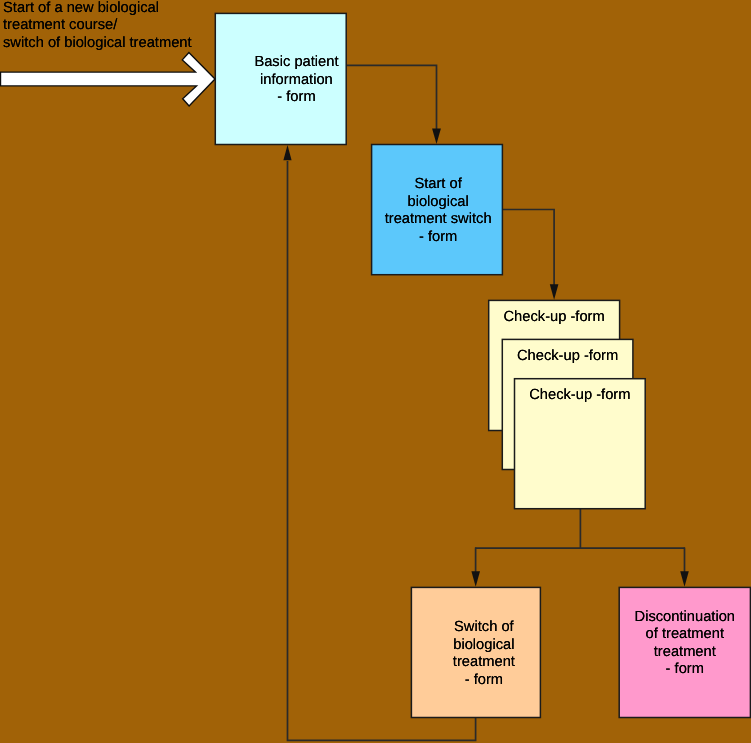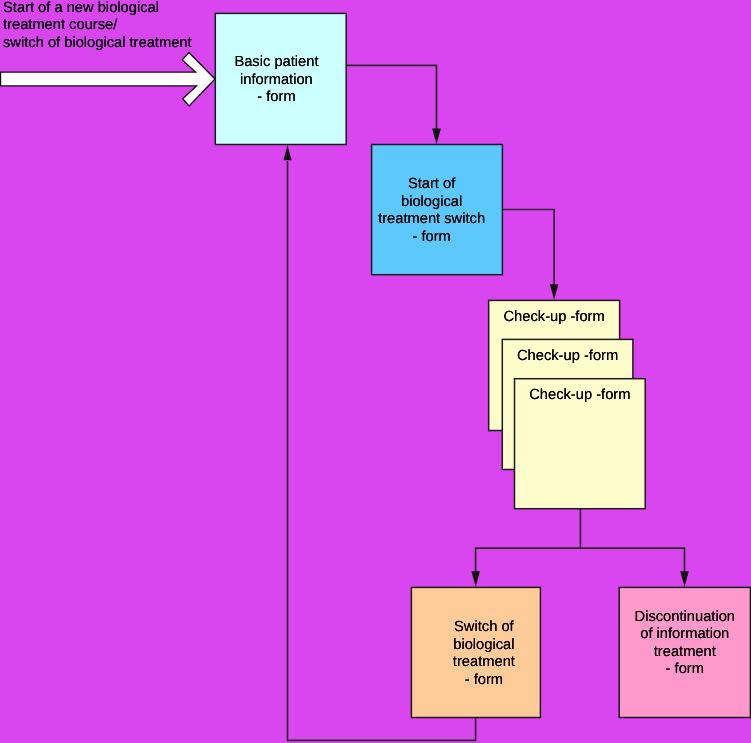--- a/index.html
+++ b/index.html
@@ -1,20 +1,20 @@
 <!DOCTYPE html>
 <html><head>
 <meta charset="utf-8">
 <title>Biological treatment course flowchart</title>
 <style>
   html,body{margin:0;padding:0;background:#ffffff;}
   body{width:751px;height:743px;overflow:hidden;
        font-family:"Liberation Sans",sans-serif;font-size:14.7px;color:#000000;
        -webkit-font-smoothing:antialiased;text-rendering:geometricPrecision;}
-  #canvas{position:relative;width:751px;height:743px;background:#d946ef;
+  #canvas{position:relative;width:751px;height:743px;background:#a16207;
           transform:translateZ(0);opacity:0.999;}
   svg.layer{position:absolute;left:0;top:0;width:751px;height:743px;overflow:visible;z-index:1;}
   .node{position:absolute;box-sizing:border-box;
         display:flex;align-items:center;justify-content:center;text-align:center;
         transform:translateZ(0);}
   .nt{line-height:17.45px;position:relative;top:1.7px;text-shadow:0 0 0.4px currentColor;}
   .l{display:block;white-space:nowrap;}
   .caption{position:absolute;line-height:17.45px;white-space:pre;z-index:30;transform:translateZ(0);
            text-shadow:0 0 0.4px currentColor;}
 </style>
@@ -49,28 +49,28 @@
     <g fill="#111111">
       <polygon points="436.5,143.9 432.1,128.6 440.9,128.6"></polygon>
       <polygon points="554.1,299.8 549.8,284.3 558.4,284.3"></polygon>
       <polygon points="475.7,586.8 471.4,571.3 480.0,571.3"></polygon>
       <polygon points="684.5,586.8 680.2,571.3 688.8,571.3"></polygon>
       <polygon points="287.5,145.1 283.4,160.2 291.6,160.2"></polygon>
     </g>
     <path fill="#ffffff" stroke="#0d0d0d" stroke-width="1.4" stroke-linejoin="miter" d="M0.5,72.1 L195.5,72.1 L182.3,59.9 L188.9,52.5 L215,78.9 L189.1,106.0 L182.7,98.7 L196.5,85.9 L0.5,85.9 Z"></path>
   </svg>
 
-  <div class="node" style="left:211px;top:13.4px;width:130.9px;height:131.1px;z-index:15;justify-content:center;">
+  <div class="node" style="left:231px;top:13.4px;width:130.9px;height:131.1px;z-index:15;justify-content:center;">
     <div class="nt">
         <span class="l">Basic patient</span>
         <span class="l">information</span>
         <span class="l">- form</span>
       </div>
   </div>
-  <div class="node" style="left:371.6px;top:144.5px;width:120px;height:130.2px;z-index:15;">
+  <div class="node" style="left:371.6px;top:144.5px;width:120px;height:130.2px;z-index:15;justify-content:flex-end;">
     <div class="nt">
         <span class="l">Start of</span>
         <span class="l">biological</span>
         <span class="l">treatment switch</span>
         <span class="l">- form</span>
       </div>
   </div>
   <div class="node" style="left:488.7px;top:300.4px;width:130.9px;height:130.1px;z-index:12;align-items:flex-start;padding-top:7.1px;">
     <div class="nt">
         <span class="l">Check-up -form</span>
@@ -90,19 +90,19 @@
     <div class="nt">
         <span class="l">Switch of</span>
         <span class="l">biological</span>
         <span class="l">treatment</span>
         <span class="l">- form</span>
       </div>
   </div>
   <div class="node" style="left:619.2px;top:587.4px;width:131.2px;height:109px;z-index:15;">
     <div class="nt">
         <span class="l">Discontinuation</span>
-        <span class="l">of information</span>
+        <span class="l">of treatment</span>
         <span class="l">treatment</span>
         <span class="l">- form</span>
       </div>
   </div>
 
 </div>
 
 </body></html>

